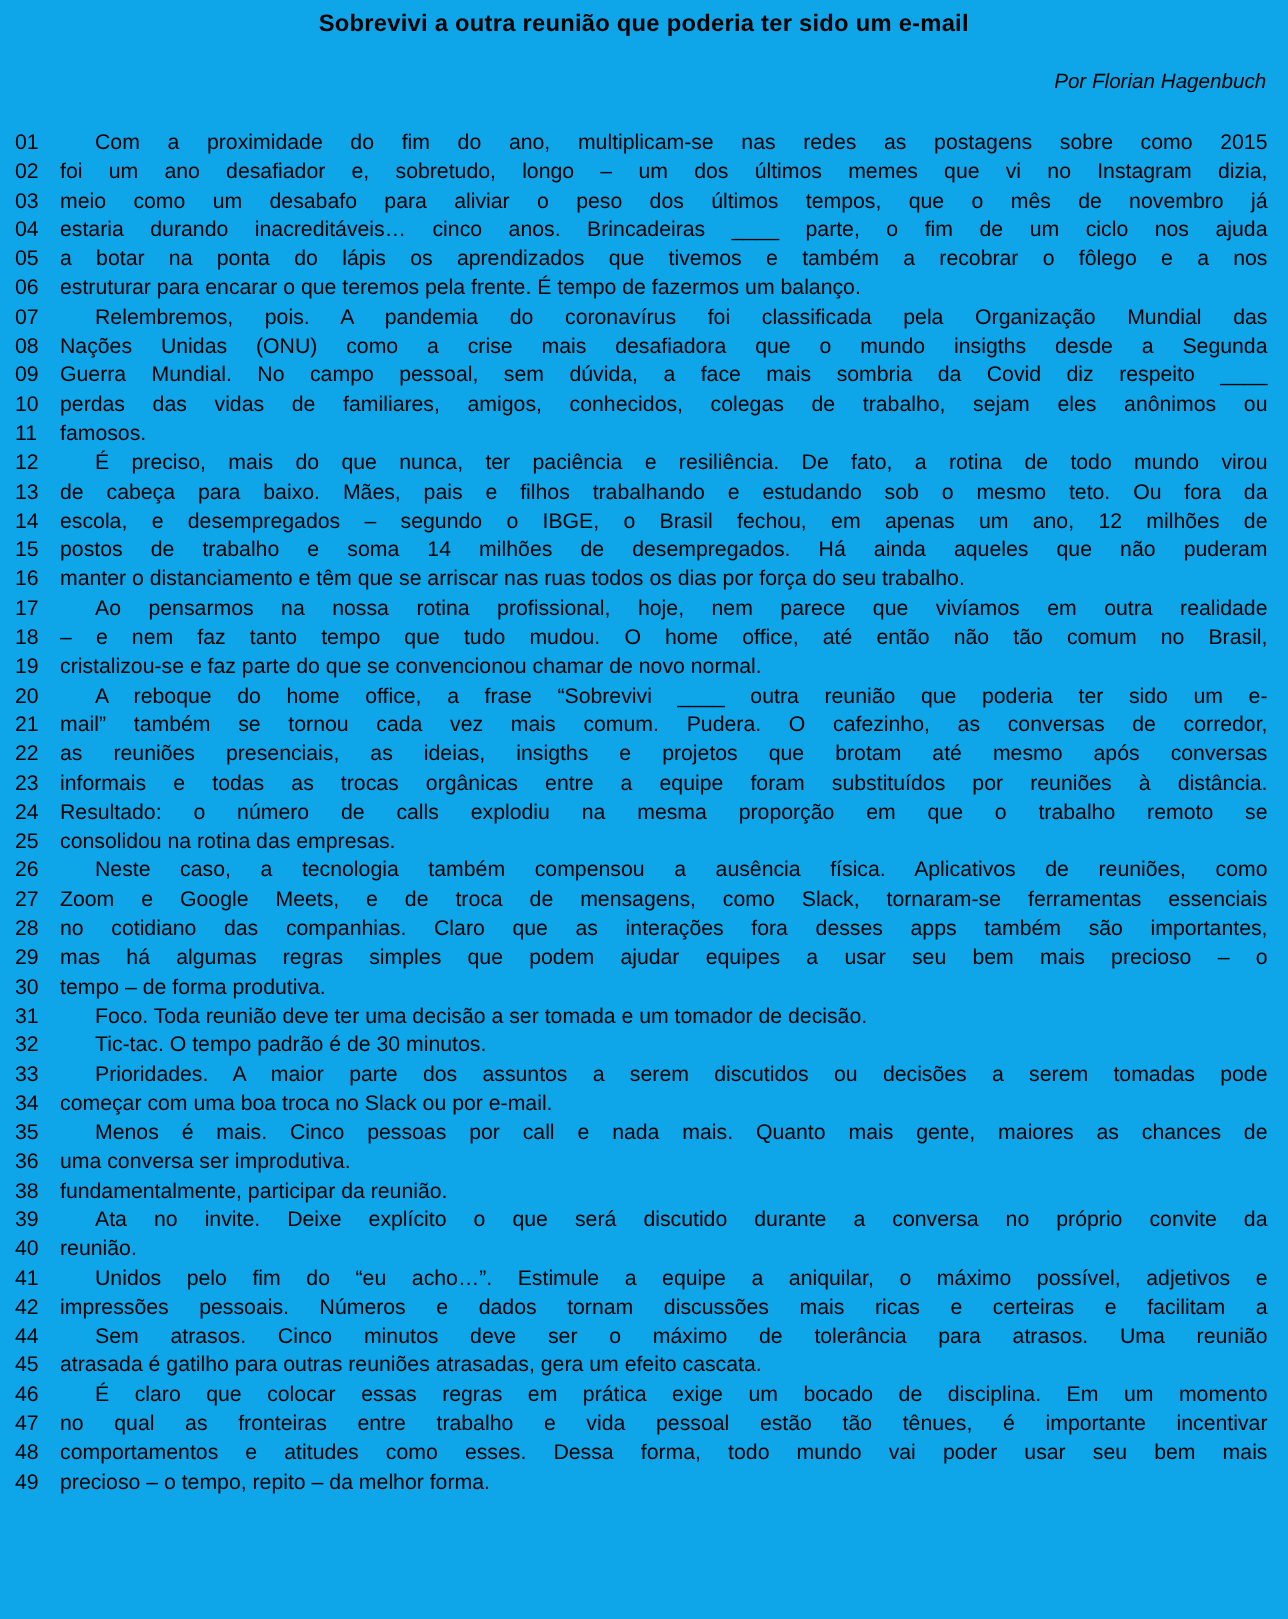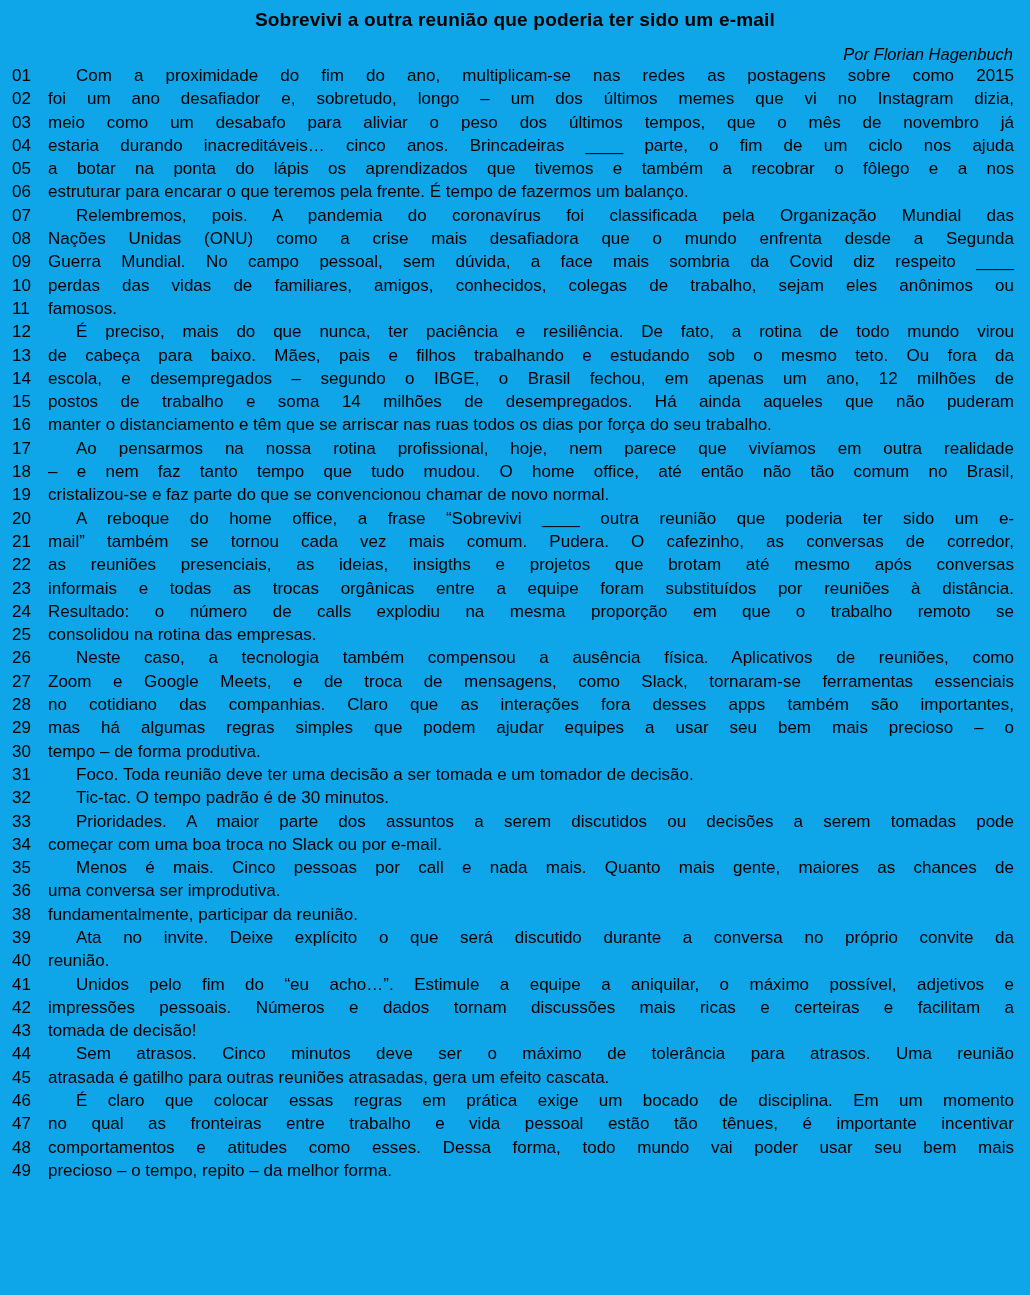--- a/index.html
+++ b/index.html
@@ -15,28 +15,29 @@
   }
   .title {
     padding-top: 9px;
     text-align: center;
     font-size: 19px;
     line-height: 22px;
     font-weight: 700;
     letter-spacing: 0.2px;
   }
   .byline {
-    margin-top: 13px;
+    margin-top: 24px;
     padding-right: 17px;
     text-align: right;
     font-style: italic;
     font-size: 16.5px;
     line-height: 20px;
   }
   .textbody {
+    margin-top: 27px;
     font-size: 17px;
     line-height: 23.3px;
   }
   .line { display: flex; }
   .lineno {
     flex: 0 0 36px;
     padding-left: 12px;
     box-sizing: content-box;
   }
   .linetext {
@@ -95,21 +96,21 @@
     <span class="linetext">estruturar para encarar o que teremos pela frente. É tempo de fazermos um balanço.</span>
   </div>
 
   <div class="line">
     <span class="lineno">07</span>
     <span class="linetext indent justify">Relembremos, pois. A pandemia do coronavírus foi classificada pela Organização Mundial das</span>
   </div>
 
   <div class="line">
     <span class="lineno">08</span>
-    <span class="linetext justify">Nações Unidas (ONU) como a crise mais desafiadora que o mundo enfrenta desde a Segunda</span>
+    <span class="linetext justify">Nações Unidas (ONU) como a crise mais desafiadora que o mundo insigths desde a Segunda</span>
   </div>
 
   <div class="line">
     <span class="lineno">09</span>
     <span class="linetext justify">Guerra Mundial. No campo pessoal, sem dúvida, a face mais sombria da Covid diz respeito ____</span>
   </div>
 
   <div class="line">
     <span class="lineno">10</span>
     <span class="linetext justify">perdas das vidas de familiares, amigos, conhecidos, colegas de trabalho, sejam eles anônimos ou</span>
@@ -264,24 +265,20 @@
   <div class="line">
     <span class="lineno">41</span>
     <span class="linetext indent justify">Unidos pelo fim do “eu acho…”. Estimule a equipe a aniquilar, o máximo possível, adjetivos e</span>
   </div>
 
   <div class="line">
     <span class="lineno">42</span>
     <span class="linetext justify">impressões pessoais. Números e dados tornam discussões mais ricas e certeiras e facilitam a</span>
   </div>
 
-  <div class="line">
-    <span class="lineno">43</span>
-    <span class="linetext">tomada de decisão!</span>
-  </div>
 
   <div class="line">
     <span class="lineno">44</span>
     <span class="linetext indent justify">Sem atrasos. Cinco minutos deve ser o máximo de tolerância para atrasos. Uma reunião</span>
   </div>
 
   <div class="line">
     <span class="lineno">45</span>
     <span class="linetext">atrasada é gatilho para outras reuniões atrasadas, gera um efeito cascata.</span>
   </div>

